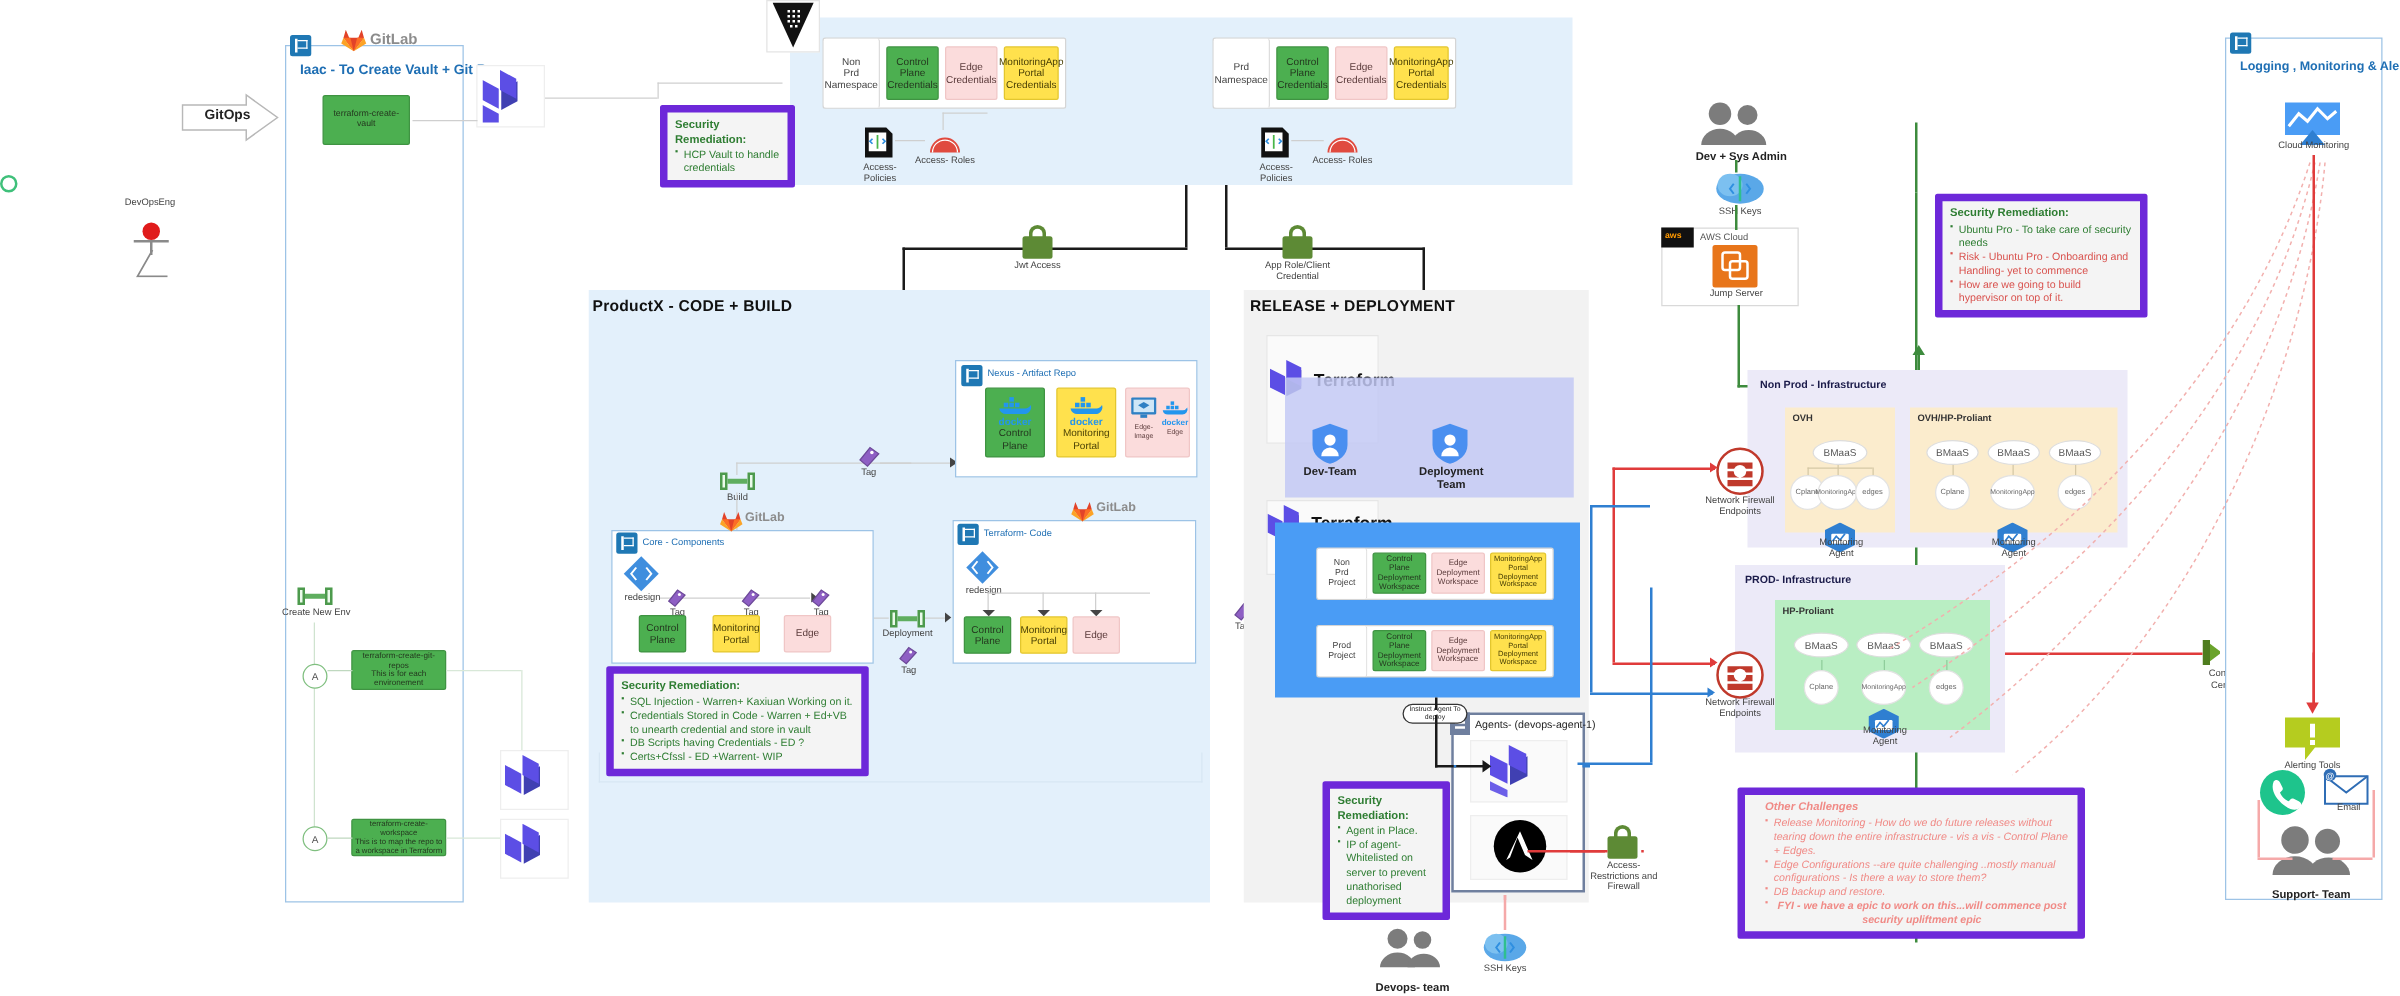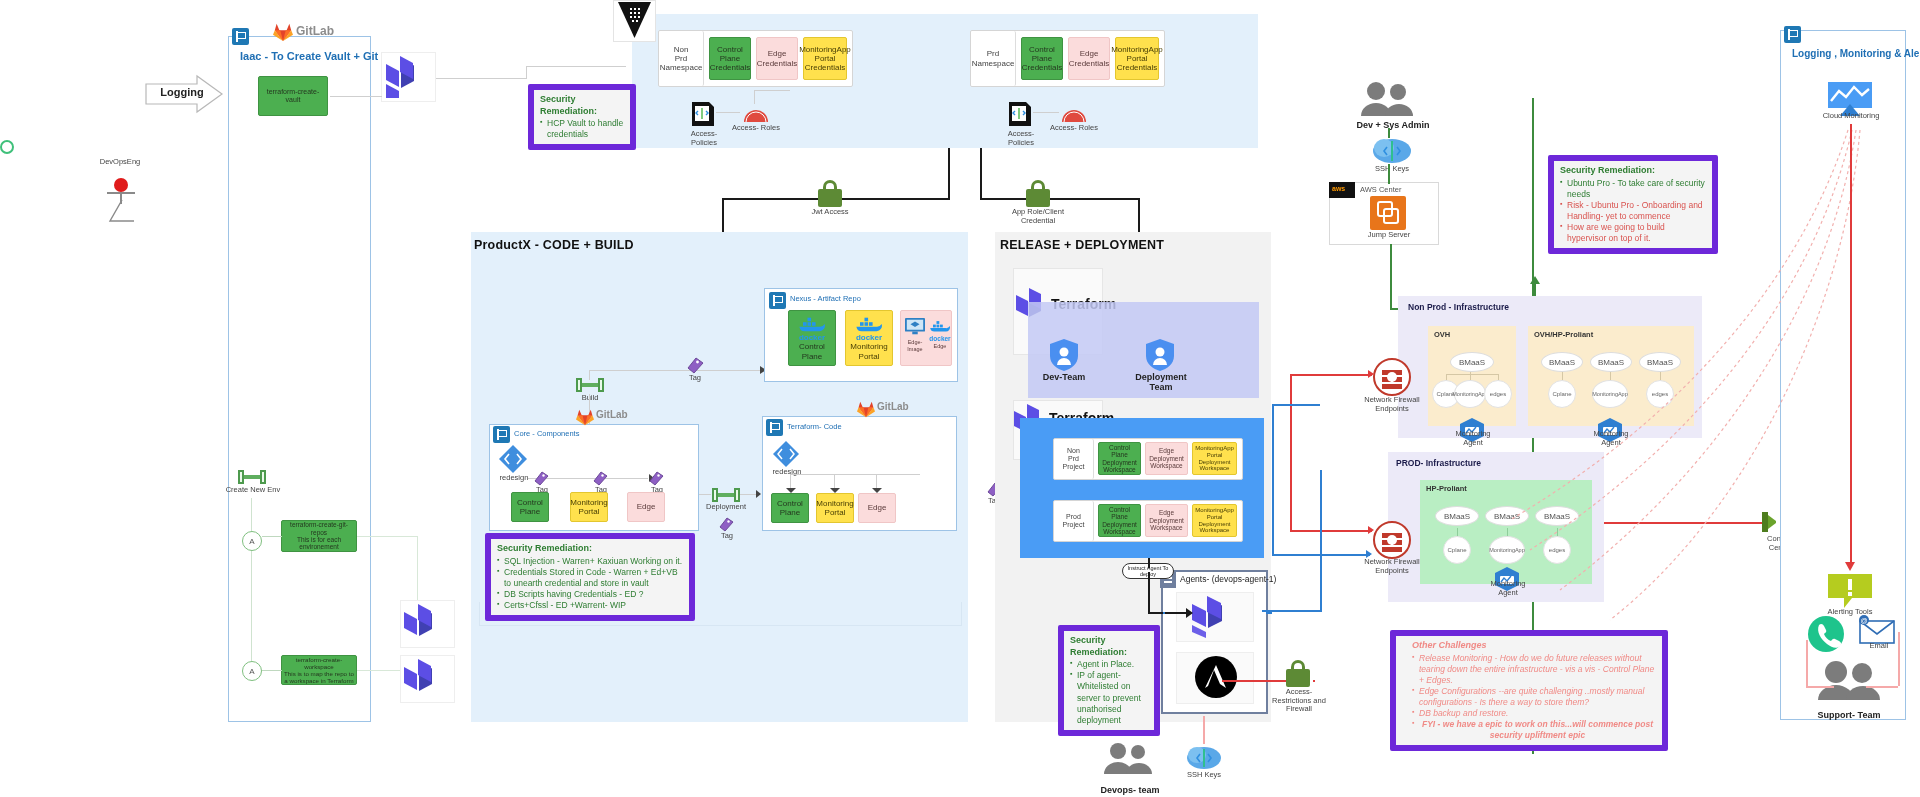--- a/index.html
+++ b/index.html
@@ -175,21 +175,21 @@
     <div class="abs" style="left:20px;top:104px;width:1.6px;height:12px;background:#8a8a8a;"></div>
     <svg class="abs" style="left:7px;top:112px;" width="30" height="22">
         <polyline points="15,0 3,21 27,21" fill="none" stroke="#8a8a8a" stroke-width="1.4"></polyline>
       </svg>
   </div>
   <div class="label" style="left:85px;top:158px;width:70px;">DevOpsEng</div>
 
   <svg class="abs" style="left:145px;top:74px;" width="80" height="40">
     <polygon points="1,10 52,10 52,2 77,20 52,38 52,30 1,30" fill="#ffffff" stroke="#b8b8b8" stroke-width="1.2"></polygon>
   </svg>
-  <div class="abs" style="left:152px;top:86px;width:60px;text-align:center;font-size:11px;font-weight:bold;color:#222;">Logging</div>
+  <div class="abs" style="left:152px;top:86px;width:60px;text-align:center;font-size:11px;font-weight:bold;color:#222;">GitOps</div>
 
   <div class="group-box" style="left:228px;top:36px;width:143px;height:686px;"></div>
   <div class="flag-icon" style="left:232px;top:28px;"></div>
 
   <div class="abs" style="left:272px;top:22px;width:22px;height:20px;">
     <svg width="22" height="20" viewBox="0 0 24 22">
         <path d="M12 21 L3 9 L5 2 L8 9 h8 l3 -7 l2 7 Z" fill="#e24329"></path>
         <path d="M12 21 L3 9 h6 Z" fill="#fc6d26"></path>
         <path d="M12 21 L21 9 h-6 Z" fill="#fc6d26"></path>
         <path d="M3 9 L1 14 L12 21 Z" fill="#fca326"></path>
@@ -647,21 +647,21 @@
     <line x1="20" y1="7" x2="20" y2="27" stroke="#2fbf8f" stroke-width="2"></line>
       <path d="M15 13 l-3 4 l3 4" stroke="#2f8fe0" stroke-width="1.6" fill="none"></path>
       <path d="M25 13 l3 4 l-3 4" stroke="#2f8fe0" stroke-width="1.6" fill="none"></path>
   </svg>
   <div class="label" style="left:1368px;top:165px;width:48px;">SSH Keys</div>
 
   <div class="abs" style="left:1329px;top:182px;width:110px;height:63px;border:1px solid #d9d9d9;background:#fff;"></div>
   <div class="abs" style="left:1329px;top:182px;width:26px;height:16px;background:#111;">
     <div class="abs" style="left:3px;top:3px;font-size:7px;color:#ff9900;font-weight:bold;">aws</div>
   </div>
-  <div class="abs" style="left:1360px;top:185px;font-size:7.5px;color:#555;">AWS Center</div>
+  <div class="abs" style="left:1360px;top:185px;font-size:7.5px;color:#555;">AWS Cloud</div>
   <div class="abs" style="left:1370px;top:196px;width:36px;height:34px;background:#e8751a;border-radius:2px;">
     <svg width="36" height="34" viewBox="0 0 36 34">
         <rect x="8" y="6" width="14" height="14" rx="2" fill="none" stroke="#fff" stroke-width="2"></rect>
         <rect x="14" y="13" width="14" height="14" rx="2" fill="none" stroke="#fff" stroke-width="2"></rect>
       </svg>
   </div>
   <div class="label" style="left:1364px;top:231px;width:50px;">Jump Server</div>
   <div class="conn-green" style="left:1388px;top:128px;width:1.6px;height:10px;"></div>
   <div class="conn-green" style="left:1388px;top:164px;width:1.6px;height:20px;"></div>
   <div class="conn-green" style="left:1390px;top:244px;width:1.6px;height:66px;"></div>

